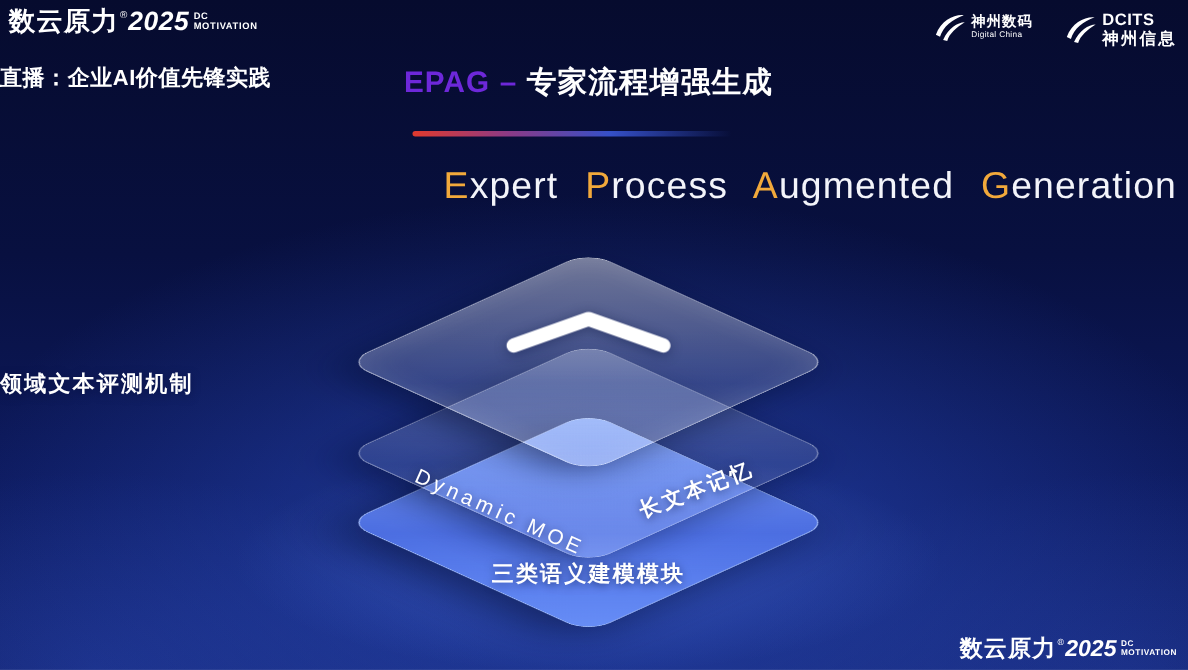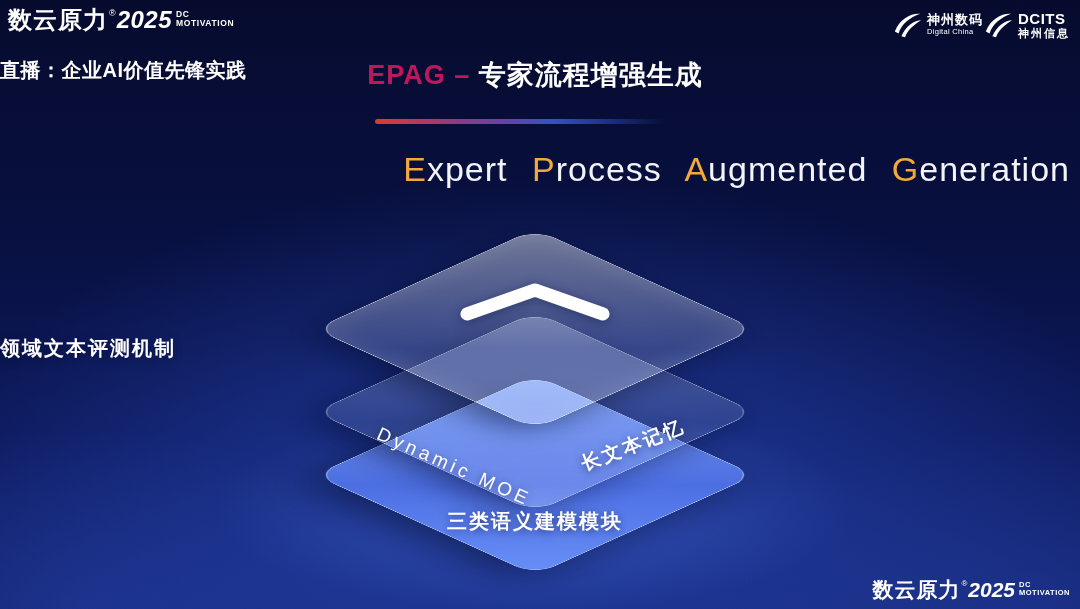--- a/index.html
+++ b/index.html
@@ -20,34 +20,34 @@
   .brand .cn { font-size:24px; font-weight:800; letter-spacing:1px; }
   .brand .reg { font-size:9px; margin:1px 1px 0 1px; }
   .brand .yr { font-size:24px; font-weight:800; font-style:italic; letter-spacing:0.5px; }
   .brand .sub { display:flex; flex-direction:column; margin-left:4px; margin-top:2px; }
   .brand .sub span { font-size:8.5px; font-weight:700; letter-spacing:0.6px; }
 
   .live { position:absolute; top:57px; left:0; font-size:20px; font-weight:800; letter-spacing:0.5px; }
 
   .page-title { position:absolute; top:57px; left:0; width:1070px; text-align:center;
     font-size:27px; font-weight:800; letter-spacing:1px; }
-  .page-title .accent { color:#be185d; }
+  .page-title .accent { color:#6d28d9; }
 
   .title-line { position:absolute; top:119px; left:375px; width:290px; height:5px; border-radius:3px;
     background:linear-gradient(90deg,#e03a2e 0%, #8c3a86 30%, #3550c8 62%, rgba(30,60,160,0) 100%); }
 
   
-  .partners { position:absolute; top:10px; right:10px; display:flex; align-items:flex-start; }
+  .partners { position:absolute; top:10px; right:10px; display:flex; gap:28px; align-items:flex-start; }
   .plogo { display:flex; align-items:center; gap:5px; }
   .plogo svg { width:30px; height:30px; flex:0 0 auto; }
   .plogo .txt { display:flex; flex-direction:column; line-height:1.15; }
   .plogo .l1 { font-size:13px; font-weight:800; letter-spacing:1px; }
   .plogo .l2 { font-size:7.5px; letter-spacing:0.3px; }
   .plogo:last-child .l1 { font-size:15px; letter-spacing:0.5px; }
-  .plogo:last-child .l2 { font-size:11px; font-weight:700; letter-spacing:2px; }
+  .plogo:last-child .l2 { font-size:15px; font-weight:700; letter-spacing:2px; }
 
   
   .headline { position:absolute; top:150px; left:0; width:1070px; text-align:right;
     font-size:34px; font-weight:400; letter-spacing:1px; color:#f3f4fa; }
   .headline .word { margin-right:14px; }
   .headline .word:last-child { margin-right:0; }
   .headline .cap { color:#f2a93b; }
 
   
   .glow { position:absolute; left:185px; top:400px; width:700px; height:220px; border-radius:50%;

